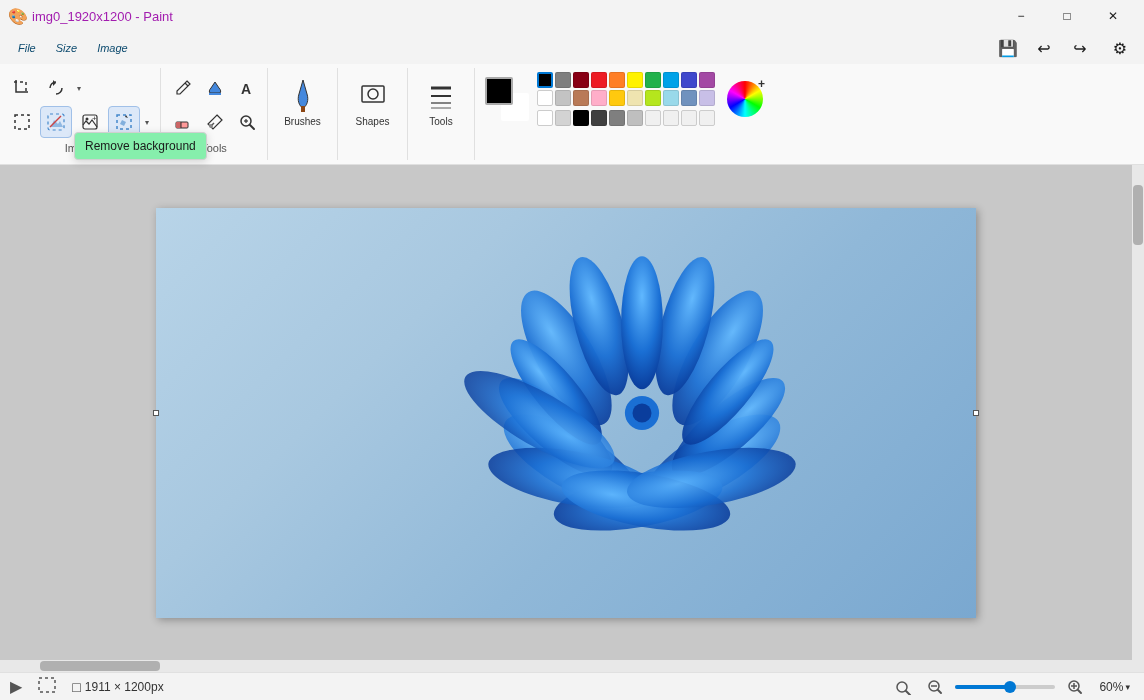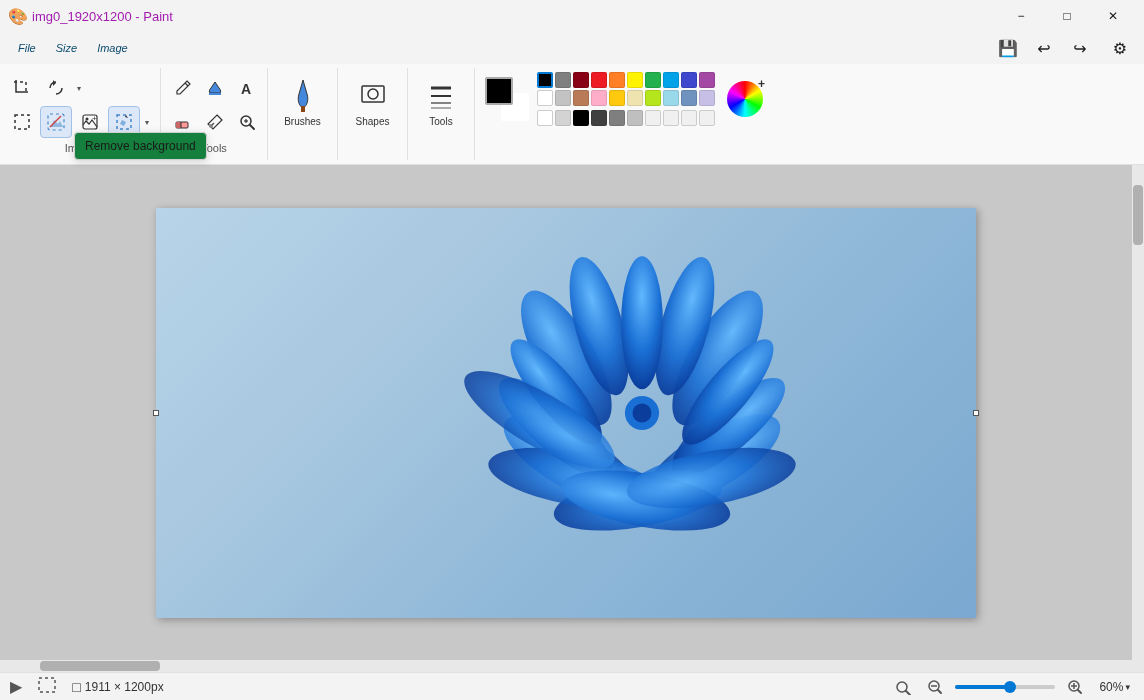--- a/index.html
+++ b/index.html
@@ -321,21 +321,21 @@
       width: 100%;
       text-align: center;
       padding-bottom: 2px;
     }
 
     
     .tooltip {
       position: absolute;
       left: 74px;
       top: 68px;
-      background: #15803d;
+      background: #86efac;
       border: 1px solid #d0d0d0;
       border-radius: 4px;
       padding: 6px 10px;
       font-size: 12px;
       color: #1a1a1a;
       box-shadow: 0 2px 8px rgba(0,0,0,0.15);
       white-space: nowrap;
       z-index: 100;
       pointer-events: none;
     }

